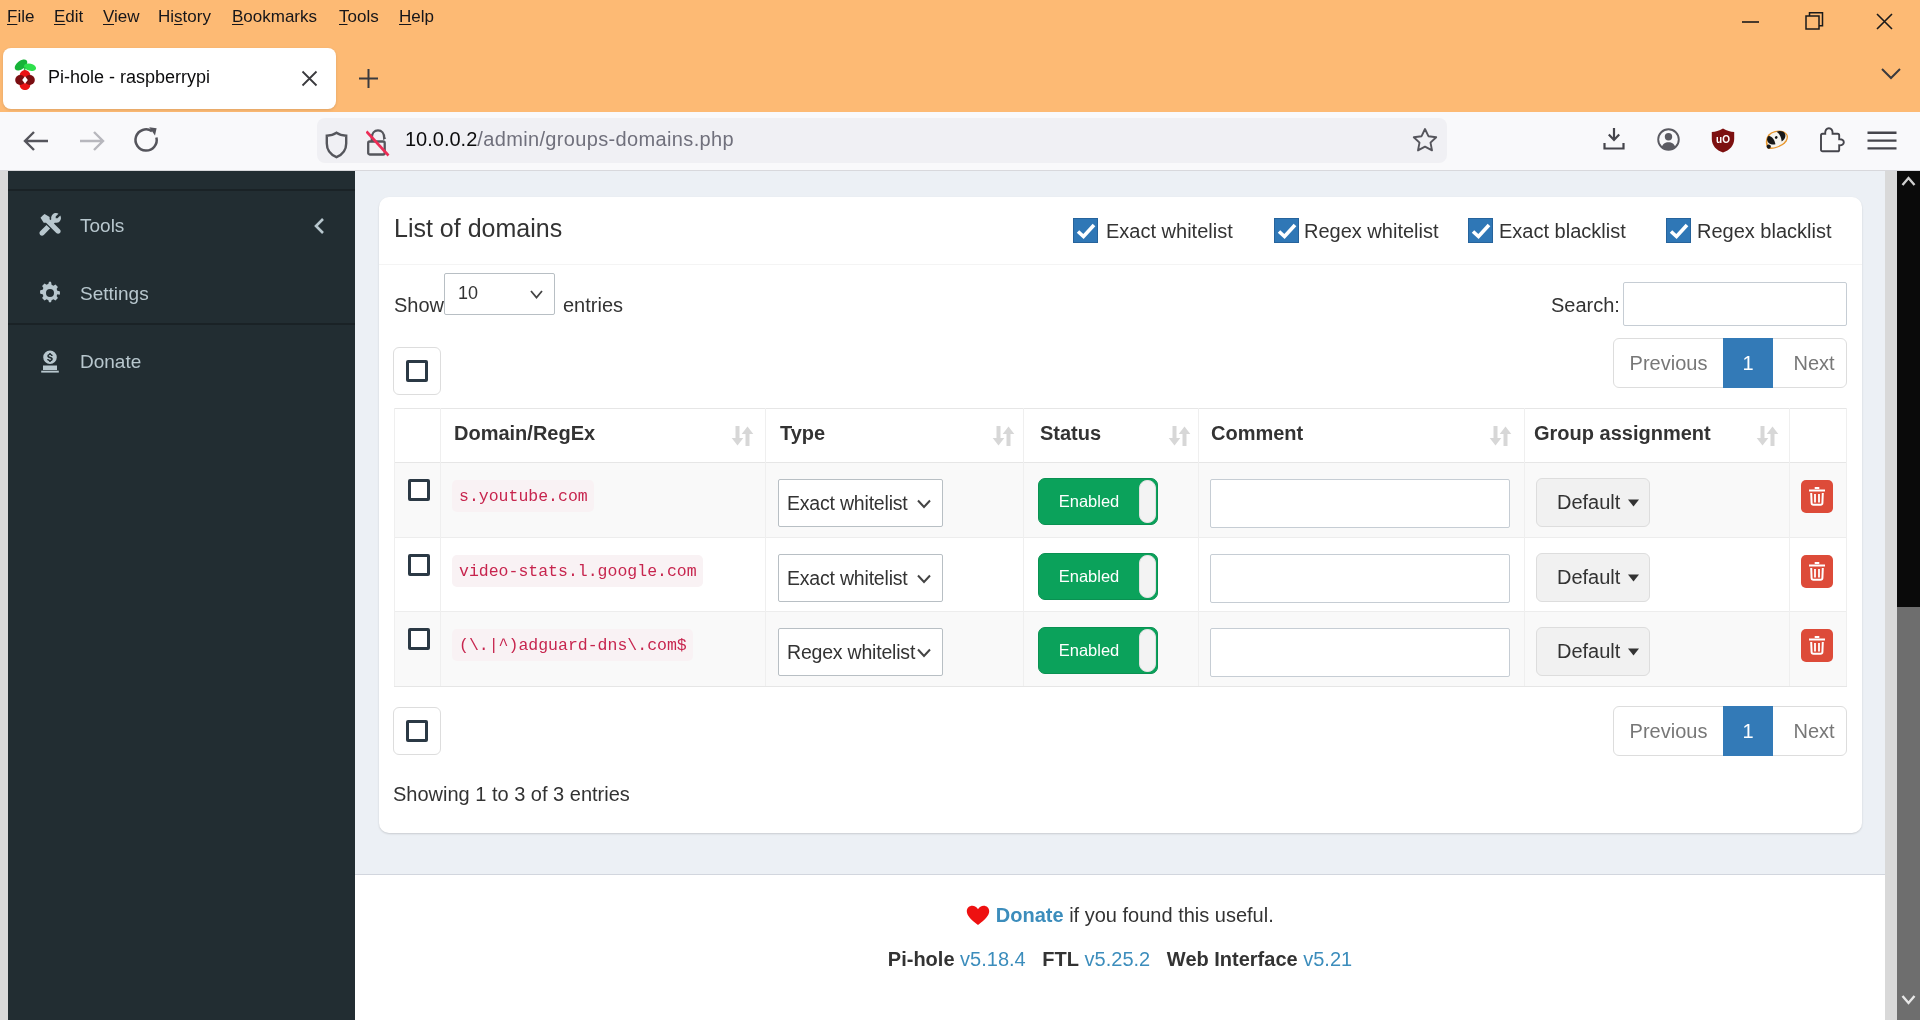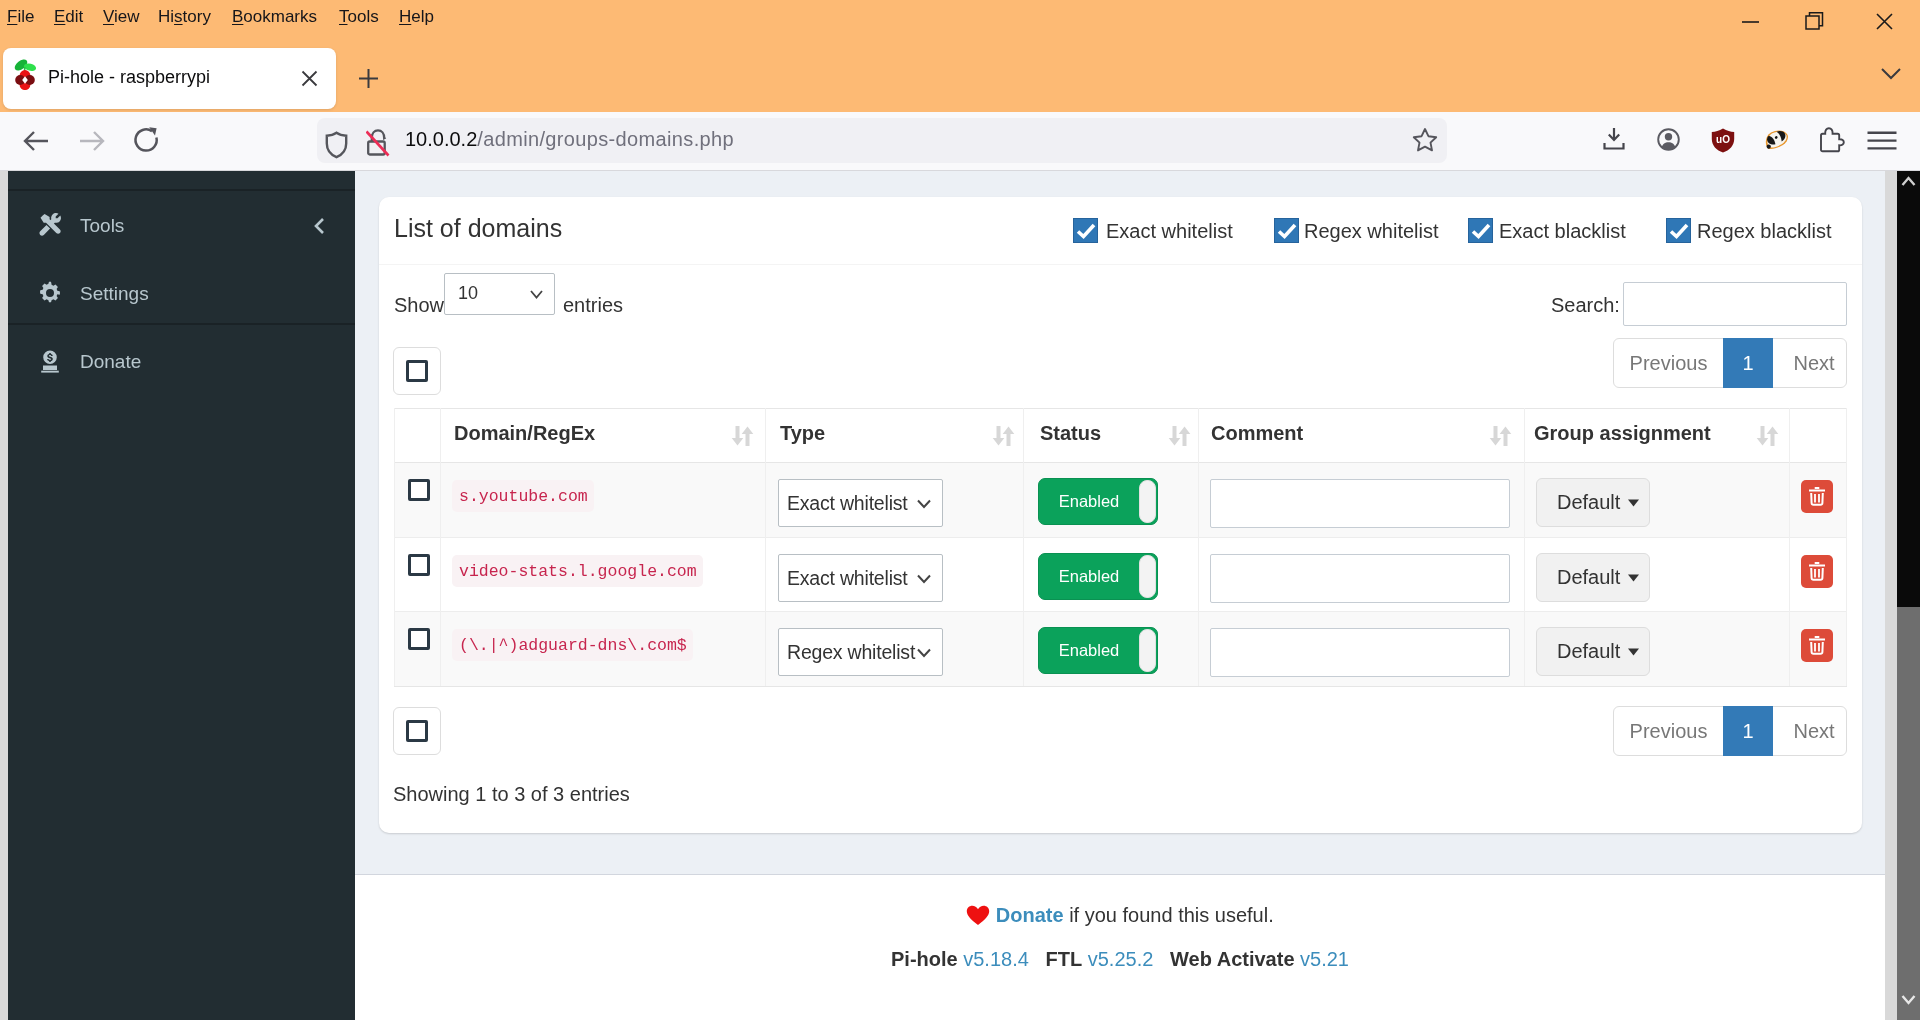--- a/index.html
+++ b/index.html
@@ -386,21 +386,21 @@
           <span class="cur">1</span>
           <span class="next">Next</span>
         </div>
       <span class="uitext" style="left:14px; top:586px">Showing 1 to 3 of 3 entries</span>
     </div>
 
     <div id="pfooter">
       <div style="margin-top:29px; font-size:20px; color:#333;"><svg width="24" height="21" viewBox="0 0 24 21" style="vertical-align:-4px">
             <path d="M12 20 C 5 15 0.8 10.5 0.8 6.3 C 0.8 3 3.3 0.8 6.3 0.8 C 8.6 0.8 10.8 2.2 12 4.2 C 13.2 2.2 15.4 0.8 17.7 0.8 C 20.7 0.8 23.2 3 23.2 6.3 C 23.2 10.5 19 15 12 20 Z" fill="#ee1111"></path>
           </svg> <b style="color:#3c8dbc">Donate</b> if you found this useful.</div>
-      <div style="margin-top:21px; font-size:20px; color:#333;"><b>Pi-hole</b> <span style="color:#3c8dbc">v5.18.4</span>&nbsp;&nbsp; <b>FTL</b> <span style="color:#3c8dbc">v5.25.2</span>&nbsp;&nbsp; <b>Web Activate</b> <span style="color:#3c8dbc">v5.21</span></div>
+      <div style="margin-top:21px; font-size:20px; color:#333;"><b>Pi-hole</b> <span style="color:#3c8dbc">v5.18.4</span>&nbsp;&nbsp; <b>FTL</b> <span style="color:#3c8dbc">v5.25.2</span>&nbsp;&nbsp; <b>Web Interface</b> <span style="color:#3c8dbc">v5.21</span></div>
     </div>
   </div>
 
   <div id="rstrip"></div>
   <div id="scrollbar">
     <div id="scrollthumb"></div>
     <svg class="abs" style="left:4px; top:5px" width="15" height="11" viewBox="0 0 15 11">
         <path d="M 1.5 9 L 7.5 2 L 13.5 9" fill="none" stroke="#cfcfcf" stroke-width="2.4"></path>
       </svg>
     <svg class="abs" style="left:4px; top:823px" width="15" height="11" viewBox="0 0 15 11">

